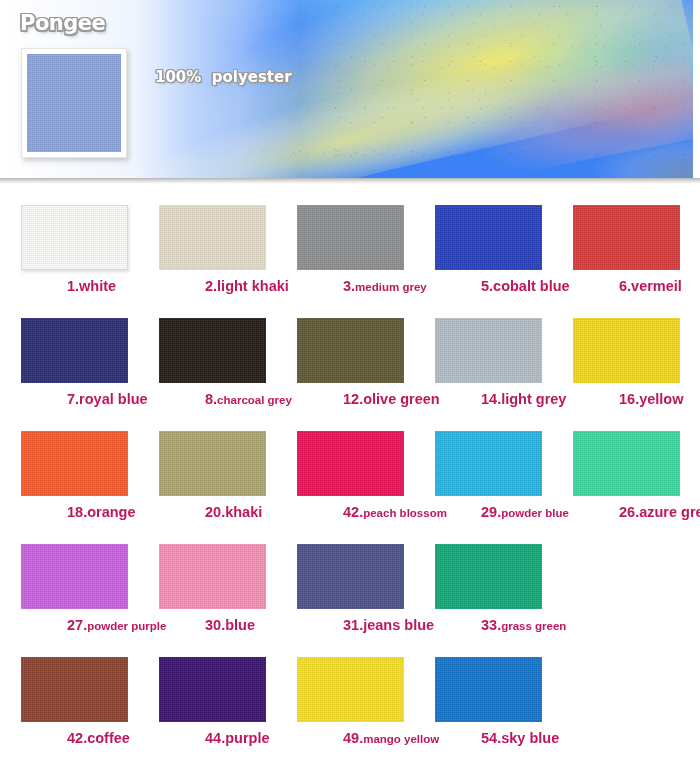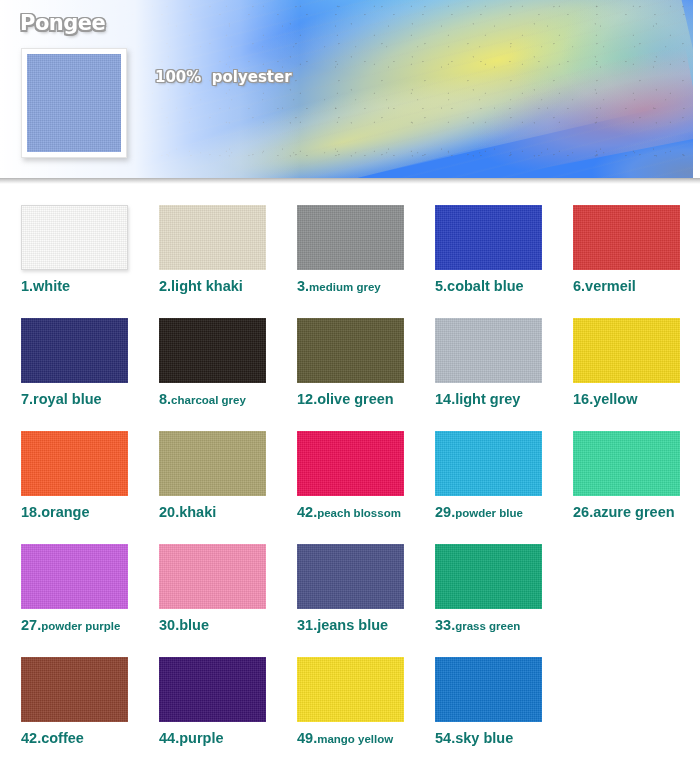--- a/index.html
+++ b/index.html
@@ -240,23 +240,24 @@
     height: 65px;
     box-sizing: border-box;
     box-shadow: 1px 2px 3px rgba(170,170,170,0.4);
   }
 
   .label {
     margin-top: 9px;
     font-family: "Liberation Sans", sans-serif;
     font-size: 14.5px;
     font-weight: bold;
-    color: #0f766e;
+    color: #be185d;
     white-space: nowrap;
     line-height: 1.1;
+    margin-left: 46px;
   }
   .label .small {
     font-size: 11.5px;
     font-weight: bold;
   }
 </style>
 </head>
 <body>
 
 <div class="banner">

